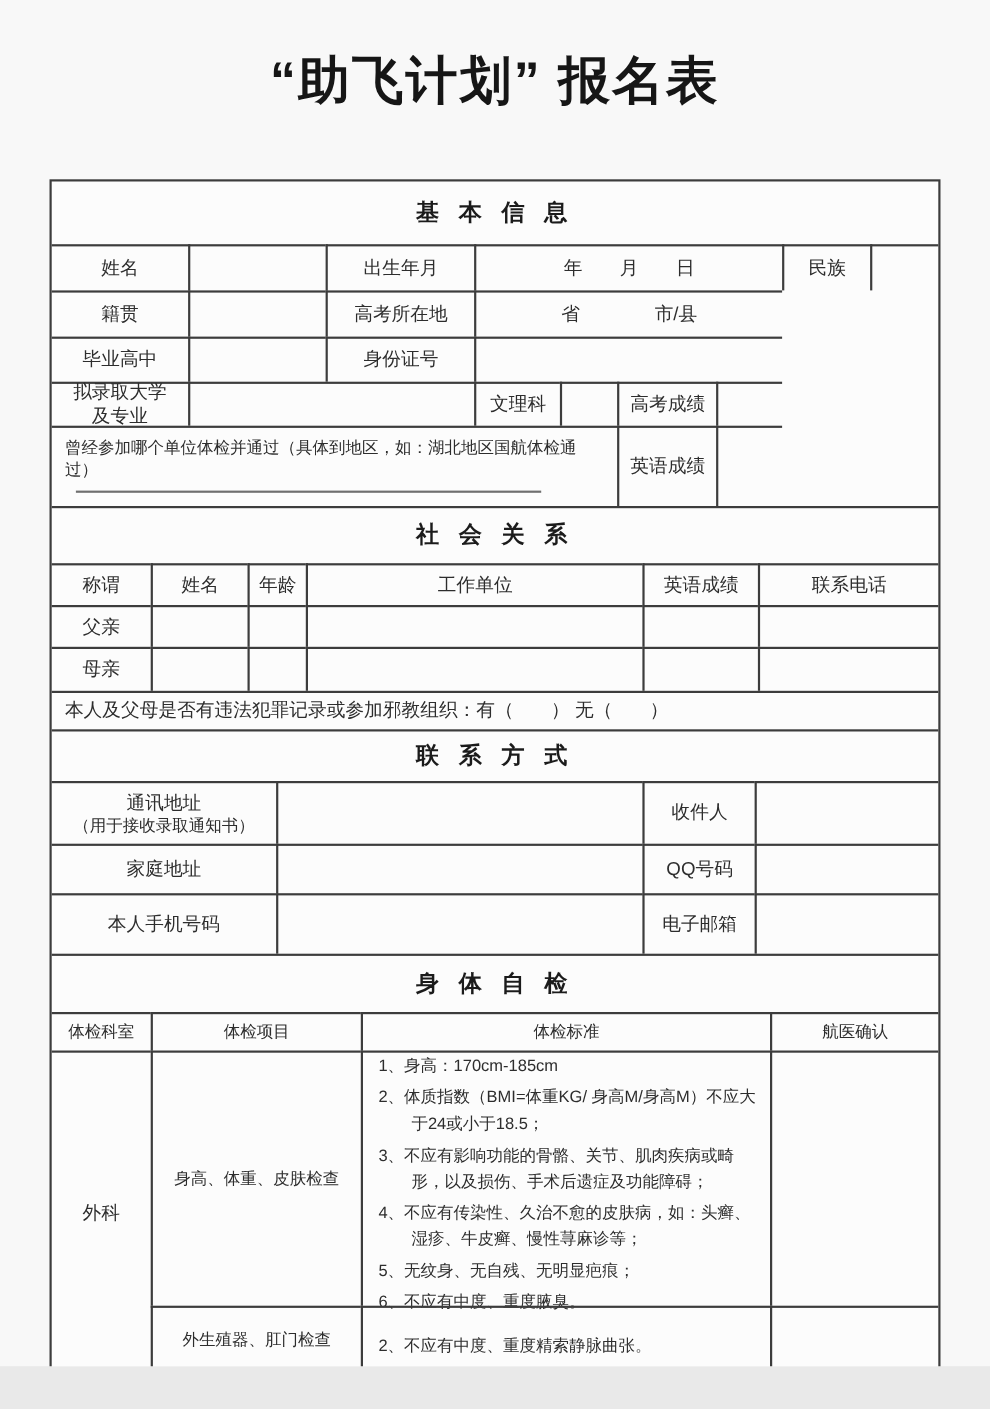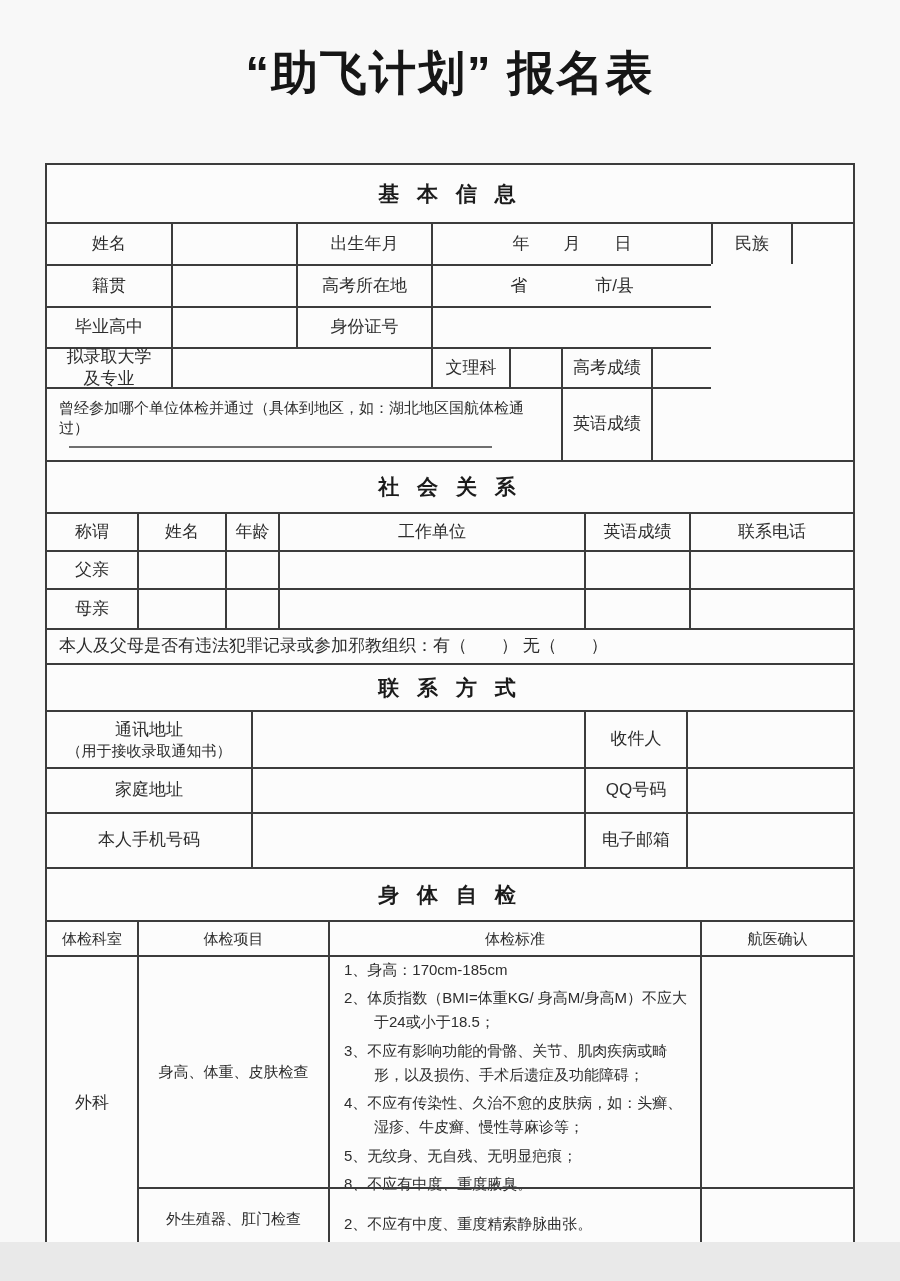--- a/index.html
+++ b/index.html
@@ -159,21 +159,21 @@
 
       <div class="cell fc" style="grid-row:3/5;grid-column:1">外科</div>
 
       <div class="cell small" style="grid-row:3;grid-column:2">身高、体重、皮肤检查</div>
       <div class="cell stdcell" style="grid-row:3;grid-column:3">
         <div class="std">1、身高：170cm-185cm</div>
         <div class="std">2、体质指数（BMI=体重KG/ 身高M/身高M）不应大于24或小于18.5；</div>
         <div class="std">3、不应有影响功能的骨骼、关节、肌肉疾病或畸形，以及损伤、手术后遗症及功能障碍；</div>
         <div class="std">4、不应有传染性、久治不愈的皮肤病，如：头癣、湿疹、牛皮癣、慢性荨麻诊等；</div>
         <div class="std">5、无纹身、无自残、无明显疤痕；</div>
-        <div class="std">8、不应有中度、重度腋臭。</div>
+        <div class="std">6、不应有中度、重度腋臭。</div>
       </div>
       <div class="cell" style="grid-row:3;grid-column:4"></div>
 
       <div class="cell small" style="grid-row:4;grid-column:2">外生殖器、肛门检查</div>
       <div class="cell stdcell" style="grid-row:4;grid-column:3">
         <div class="std">2、不应有中度、重度精索静脉曲张。</div>
       </div>
       <div class="cell" style="grid-row:4;grid-column:4"></div>
     </div>
 

